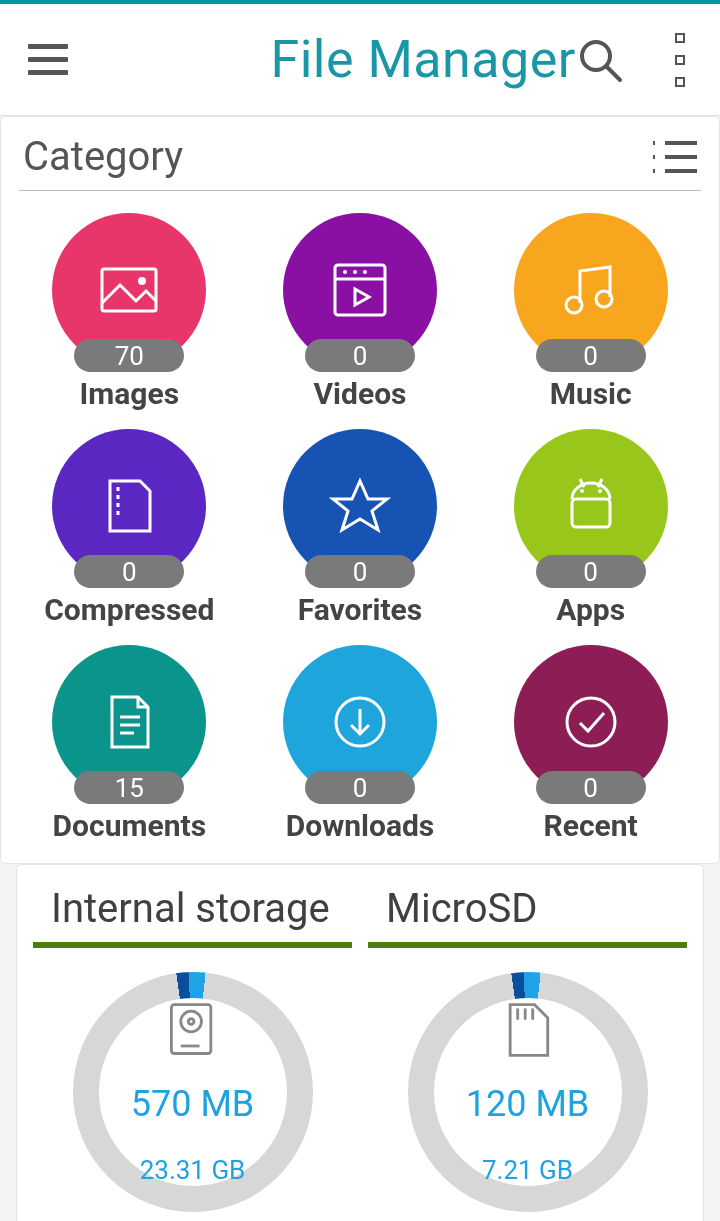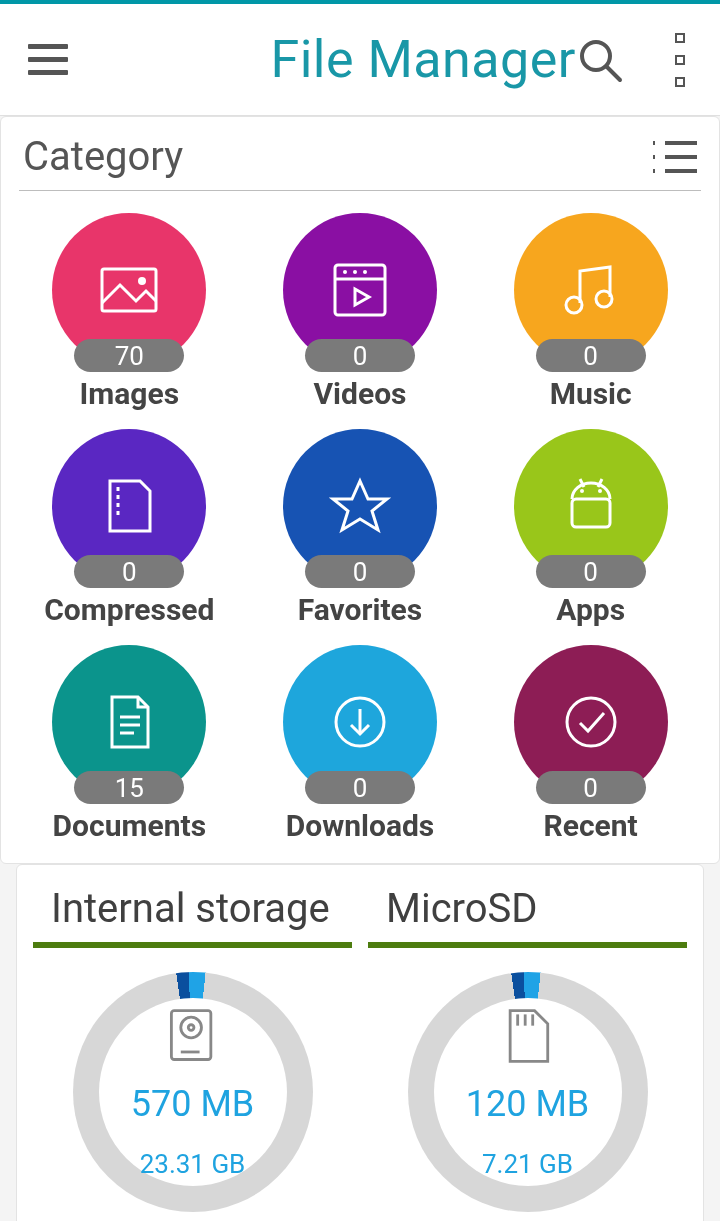--- a/index.html
+++ b/index.html
@@ -120,21 +120,21 @@
     padding-left:18px;
   }
   .ring-wrap{position:relative;width:240px;height:240px;display:flex;align-items:center;justify-content:center;flex-direction:column}
   .ring-bg{
     position:absolute;inset:0;border-radius:50%;
     background:conic-gradient(from -8deg,#0a4f9e 0deg 6deg,#1fa3e6 6deg 14deg,#d7d7d7 14deg 360deg);
   }
   .ring-inner{
     position:absolute;inset:26px;background:#fff;border-radius:50%;
   }
-  .ring-content{position:relative;z-index:2;display:flex;flex-direction:column;align-items:center;gap:6px}
+  .ring-content{position:relative;z-index:2;display:flex;flex-direction:column;align-items:center;gap:12px}
   .ring-content svg{width:62px;height:62px;stroke:#888;fill:none;stroke-width:3}
   .used{color:#1fa3e0;font-size:36px;margin-top:10px}
   .total{color:#1fa3e0;font-size:26px;margin-top:18px}
 </style>
 </head>
 <body>
 
 <div class="status-bar"></div>
 
 <div class="app-bar">

